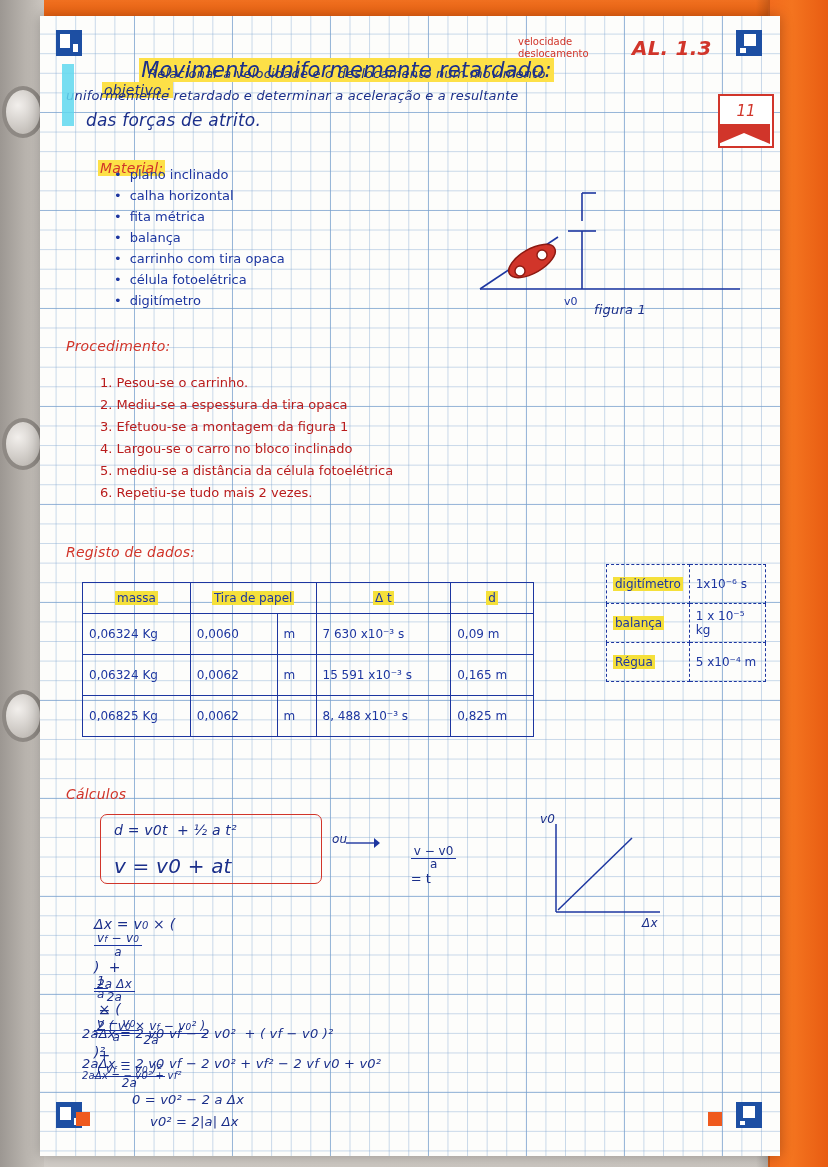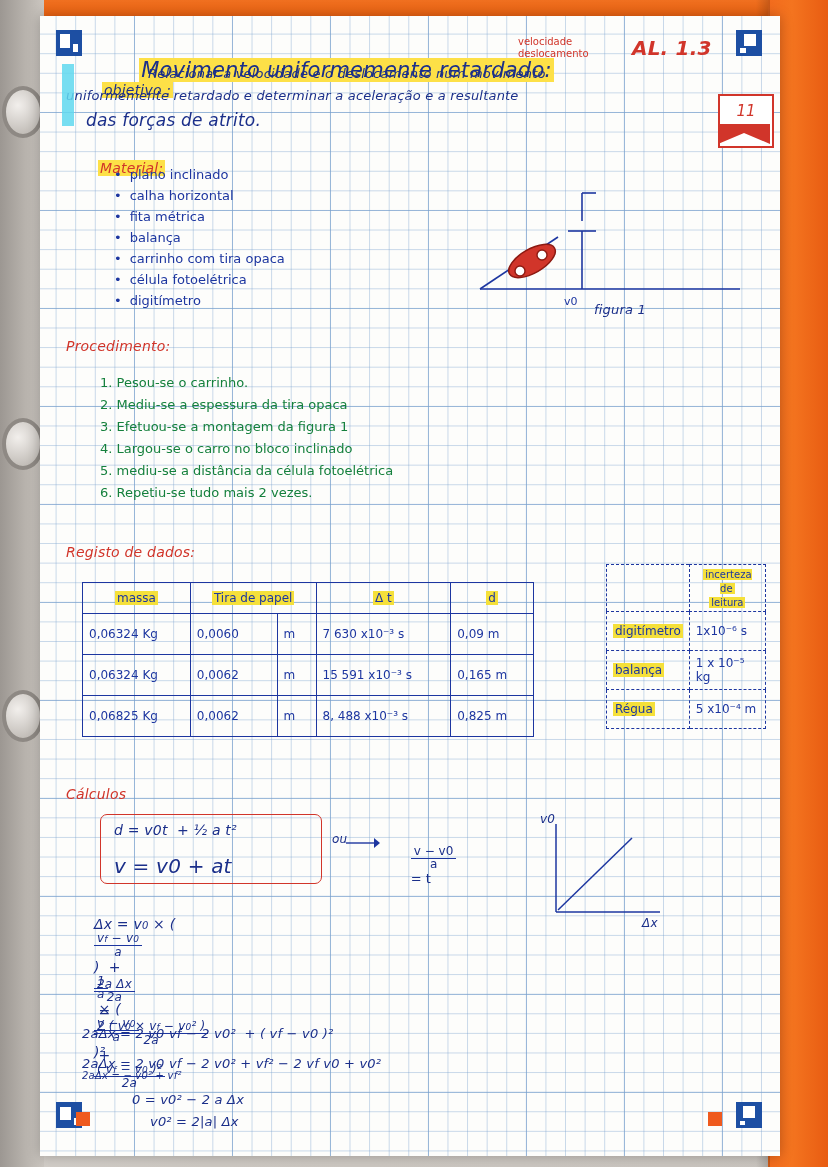--- a/index.html
+++ b/index.html
@@ -69,21 +69,21 @@
   .t1 td{border:1px solid #1d36a0;height:36px;font-size:12px;color:#1d36a0;padding:2px 6px;vertical-align:middle;}
   .t1 .hdr{height:26px;text-align:center;margin-top:6px;}
   .t2{border:1px dashed #1d36a0;}
   .t2 td{border:1px dashed #1d36a0;height:34px;font-size:12px;color:#1d36a0;padding:2px 6px;}
 
   ul.mat{position:absolute;margin:0;padding-left:18px;list-style:none;}
   ul.mat li{font-size:13px;color:#1d36a0;line-height:21px;}
   ul.mat li:before{content:"•";margin-right:8px;color:#1d36a0;}
 
   ol.proc{position:absolute;margin:0;padding-left:0;list-style:none;}
-  ol.proc li{font-size:13px;color:#15803d;line-height:22px;}
+  ol.proc li{font-size:13px;color:#b91c1c;line-height:22px;}
 
   .frac{display:inline-block;text-align:center;vertical-align:middle;font-size:12px;line-height:13px;}
   .frac .num{border-bottom:1.4px solid #1d36a0;padding:0 3px;}
   .frac .den{padding:0 3px;}
   .sq{position:absolute;border:1.6px solid #d1352a;border-radius:7px;}
 </style>
 </head>
 <body>
 
 <div class="page">
@@ -209,27 +209,20 @@
         <td>0,0062</td>
         <td>m</td>
         <td>8, 488 x10⁻³ s</td>
         <td>0,825  m</td>
       </tr>
     </tbody>
       </table>
 
     <table class="t2" style="left:566px;top:548px;width:160px;">
       <tbody>
-          <tr>
-        <td style="border:none;height:26px;"></td>
-        <td style="text-align:center;">
-          <span class="hl-yellow" style="font-size:10px;">incerteza  de</span><br>
-          <span class="hl-yellow" style="font-size:10px;">leitura</span>
-        </td>
-      </tr>
       <tr>
         <td><span class="hl-yellow">digitímetro</span></td>
         <td>1x10⁻⁶ s</td>
       </tr>
       <tr>
         <td><span class="hl-yellow">balança</span></td>
         <td>1 x 10⁻⁵ kg</td>
       </tr>
       <tr>
         <td><span class="hl-yellow">Régua</span></td>

